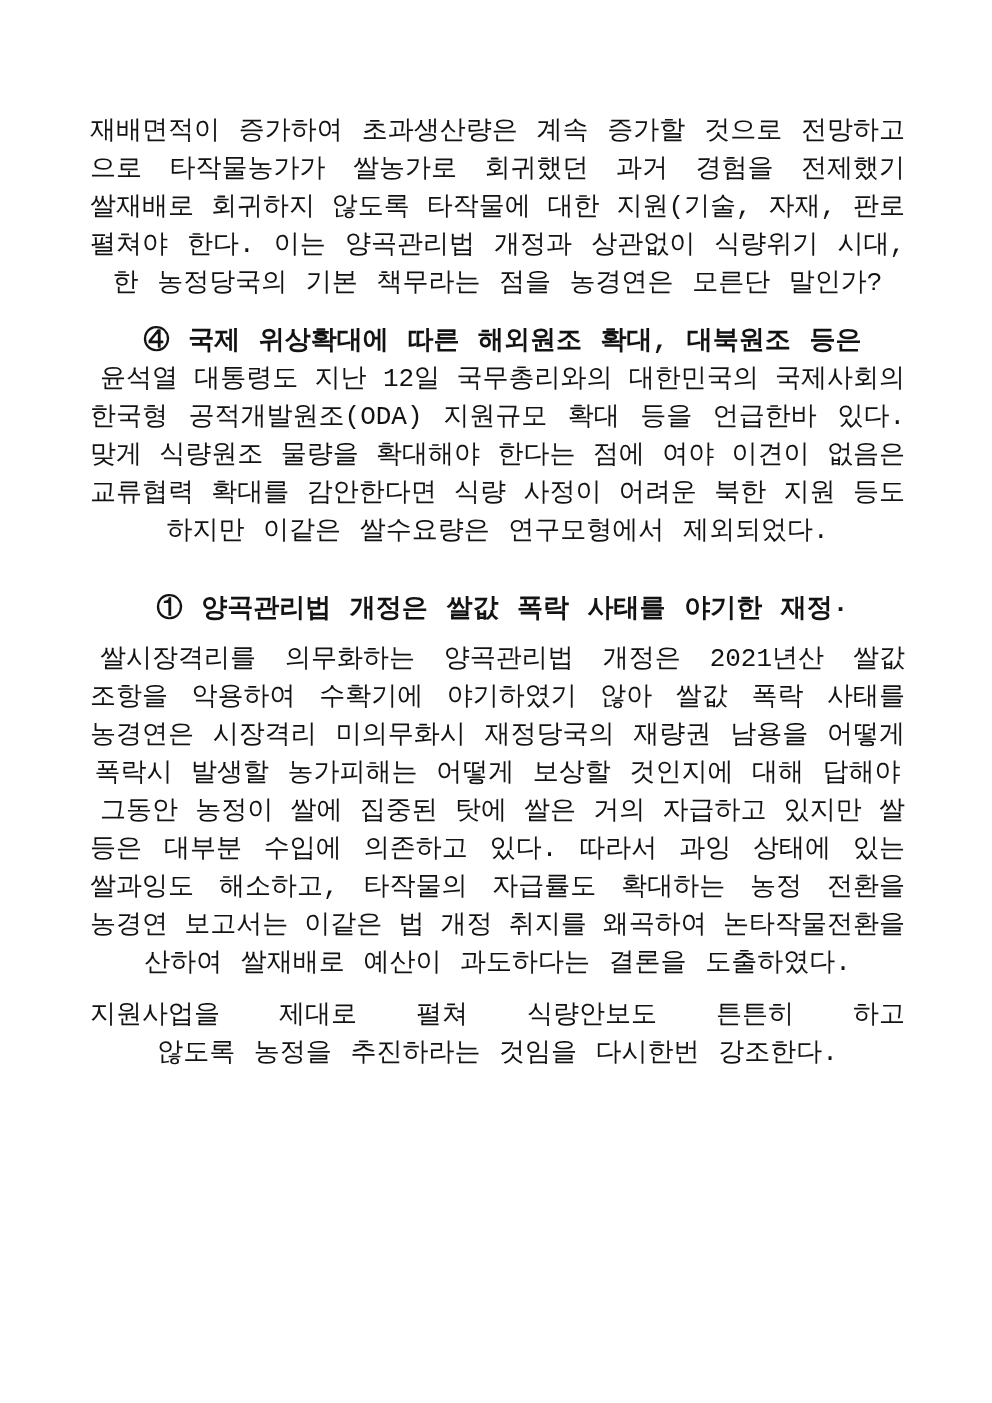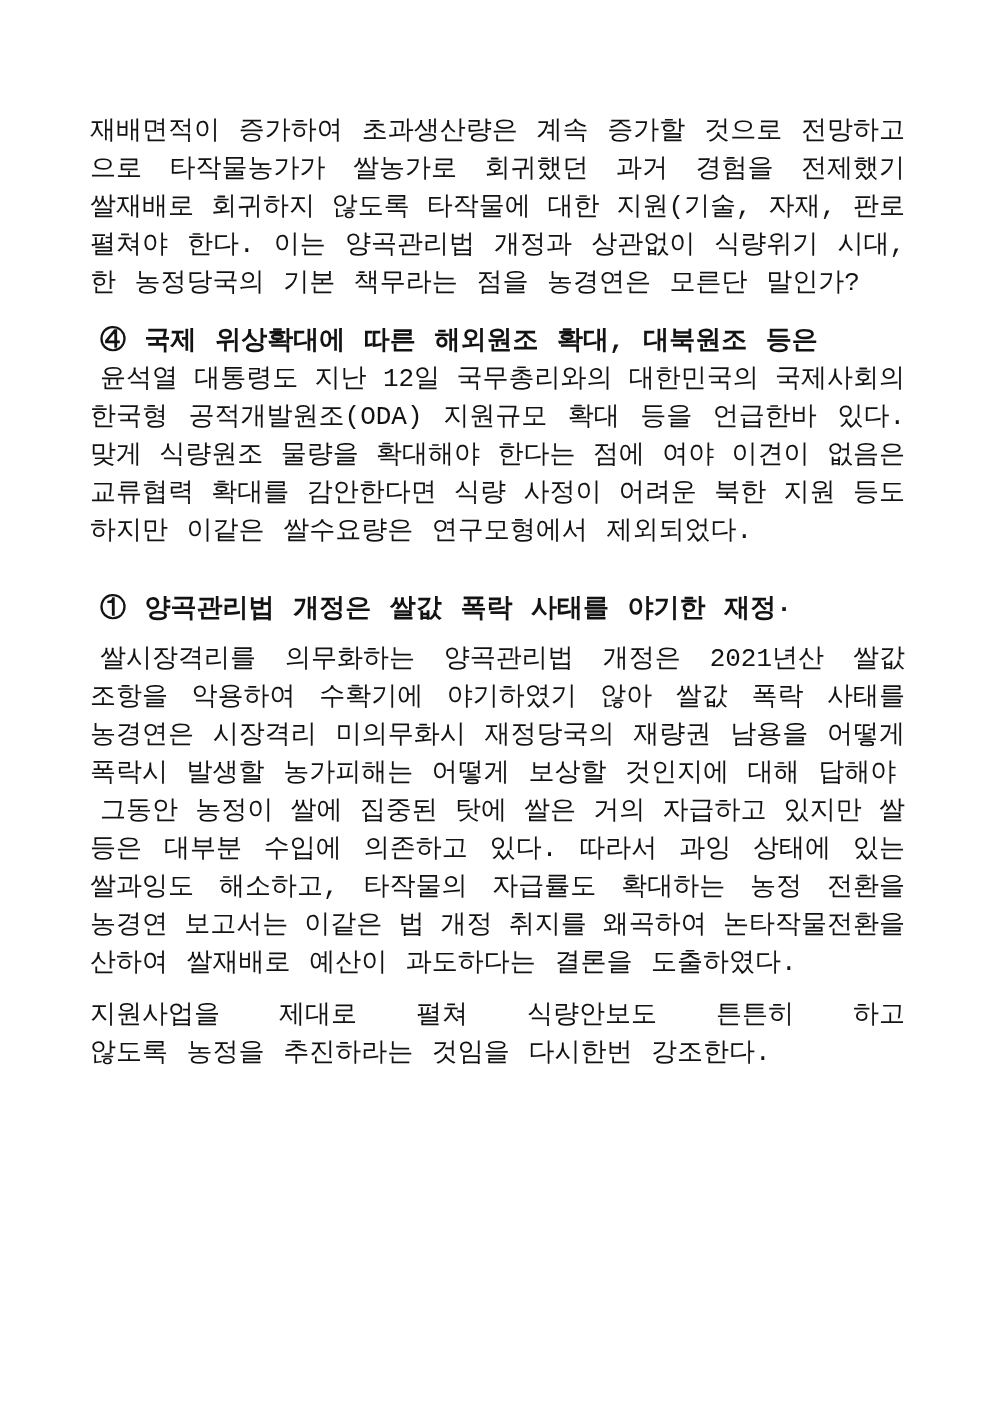--- a/index.html
+++ b/index.html
@@ -40,20 +40,21 @@
     font-family: Liberation Mono, monospace;
   }
   
   .line.just {
     text-align: justify;
     text-align-last: justify;
   }
   
   .line:not(.just) {
     word-spacing: 3px;
+    text-align: center;
   }
   
   .line.indent {
     text-indent: 10px;
   }
   .heading .line {
     font-weight: bold;
   }
 </style>
 </head>

